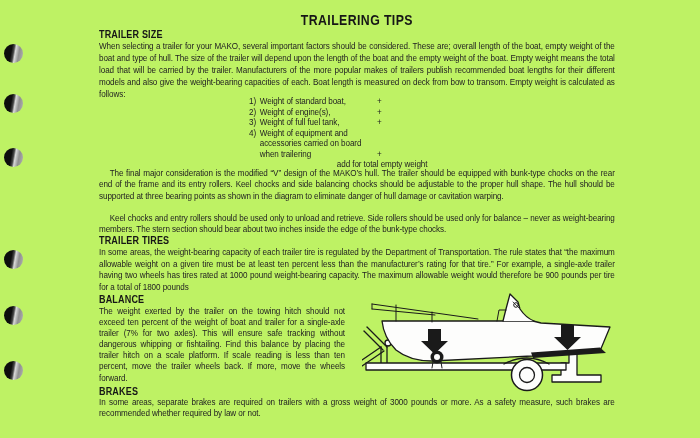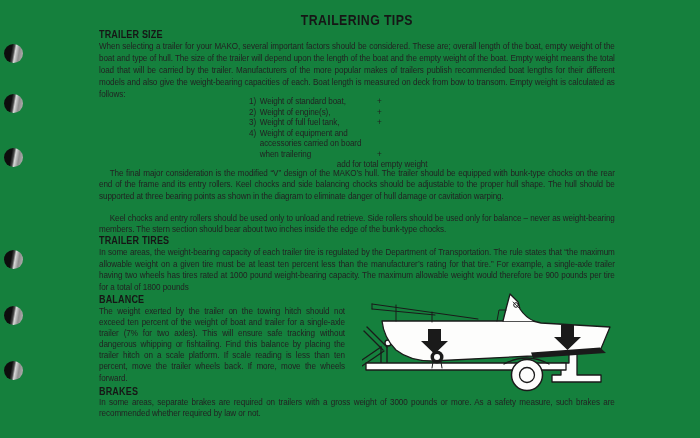--- a/index.html
+++ b/index.html
@@ -4,21 +4,21 @@
 <style>
   html,body{margin:0;padding:0;}
   body{
     width:700px;height:438px;
     background:#ffffff;
     font-family:"Liberation Sans", sans-serif;
     color:#1c1c1c;
   }
   .page{
     position:relative;width:700px;height:438px;
-    background:#15803d;overflow:hidden;
+    background:#bef264;overflow:hidden;
   }
   
   .hole{
     position:absolute;left:4px;width:19px;height:19px;border-radius:50%;
     background:linear-gradient(100deg,#0d0d0d 38%,#4a4a4a 49%,#d9d9d9 57%,#8f8f8f 74%,#b5b5b5 100%);
   }
   
   .textwrap{
     position:absolute;left:99px;top:0;width:629px;height:438px;
     transform:scaleX(0.82);transform-origin:0 0;

